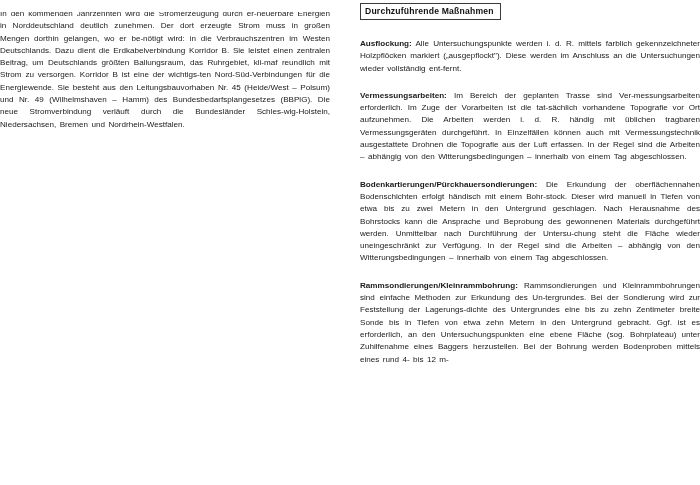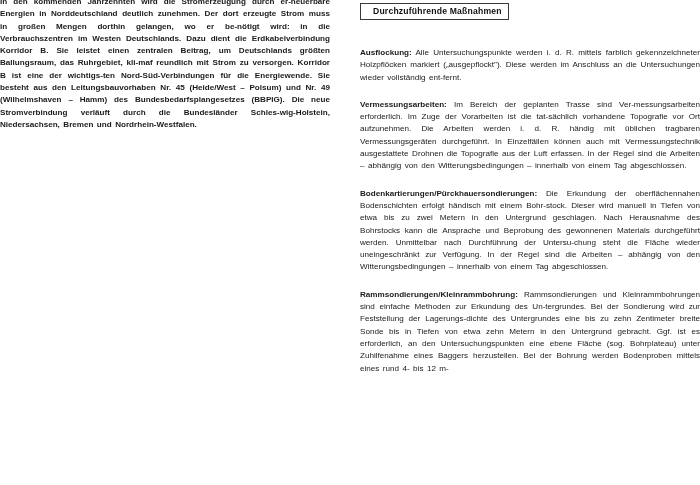--- a/index.html
+++ b/index.html
@@ -49,49 +49,48 @@
   .lead-para {
     margin-top: 0;
   }
   .heading {
     font-size: 8.6px;
     font-weight: bold;
     color: #111111;
     margin: 0 0 7px 0;
     display: inline-block;
     border: 1px solid #3a3a3a;
-    padding: 2px 6px 3px 12px;
+    padding: 2px 6px 3px 4px;
     letter-spacing: 0.2px;
   }
   .block-title {
     font-weight: bold;
   }
   .left-clip {
     position: absolute;
-    top: 0;
+    top: 12px;
     left: 0;
     width: 330px;
     height: 165px;
     overflow: hidden;
-    font-weight: bold;
   }
   .right-clip {
     position: absolute;
     top: 0;
     left: 0;
     width: 340px;
     height: 485px;
     overflow: hidden;
   }
   .cut-top {
     
     margin-top: -4px;
   }
   .rm-block {
-    margin-top: 20px;
+    margin-top: 11px;
   }
 </style>
 </head>
 <body>
 
 <div class="page">
 
   <div class="col col-left">
     <div class="left-clip">
       <p class="para lead-para cut-top">In den kommenden Jahrzehnten wird die Stromerzeugung durch er-neuerbare Energien in Norddeutschland deutlich zunehmen. Der dort erzeugte Strom muss in großen Mengen dorthin gelangen, wo er be-nötigt wird: in die Verbrauchszentren im Westen Deutschlands. Dazu dient die Erdkabelverbindung Korridor B. Sie leistet einen zentralen Beitrag, um Deutschlands größten Ballungsraum, das Ruhrgebiet, kli-maf reundlich mit Strom zu versorgen. Korridor B ist eine der wichtigs-ten Nord-Süd-Verbindungen für die Energiewende. Sie besteht aus den Leitungsbauvorhaben Nr. 45 (Heide/West – Polsum) und Nr. 49 (Wilhelmshaven – Hamm) des Bundesbedarfsplangesetzes (BBPlG). Die neue Stromverbindung verläuft durch die Bundesländer Schles-wig-Holstein, Niedersachsen, Bremen und Nordrhein-Westfalen.</p>

